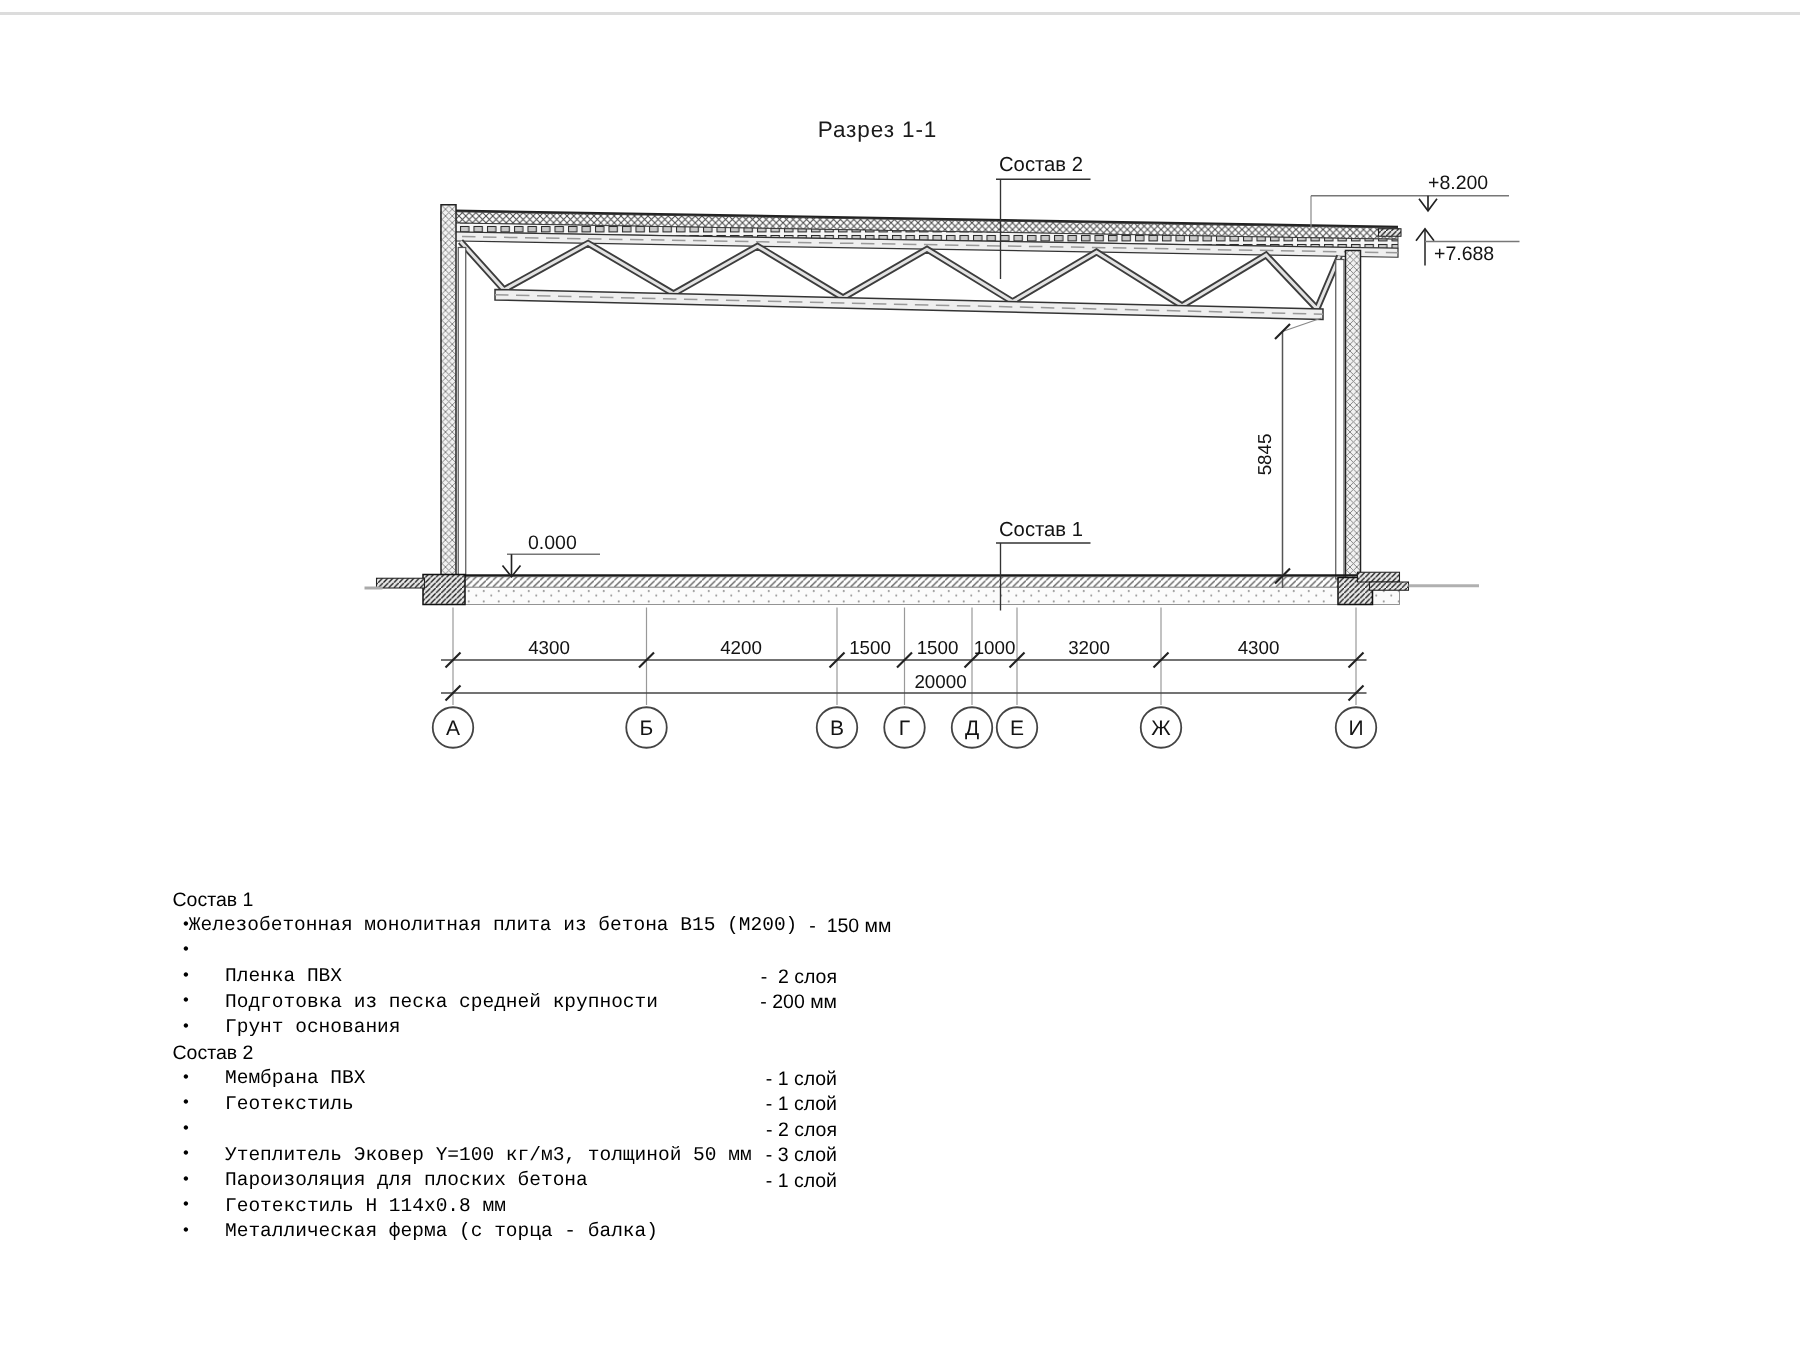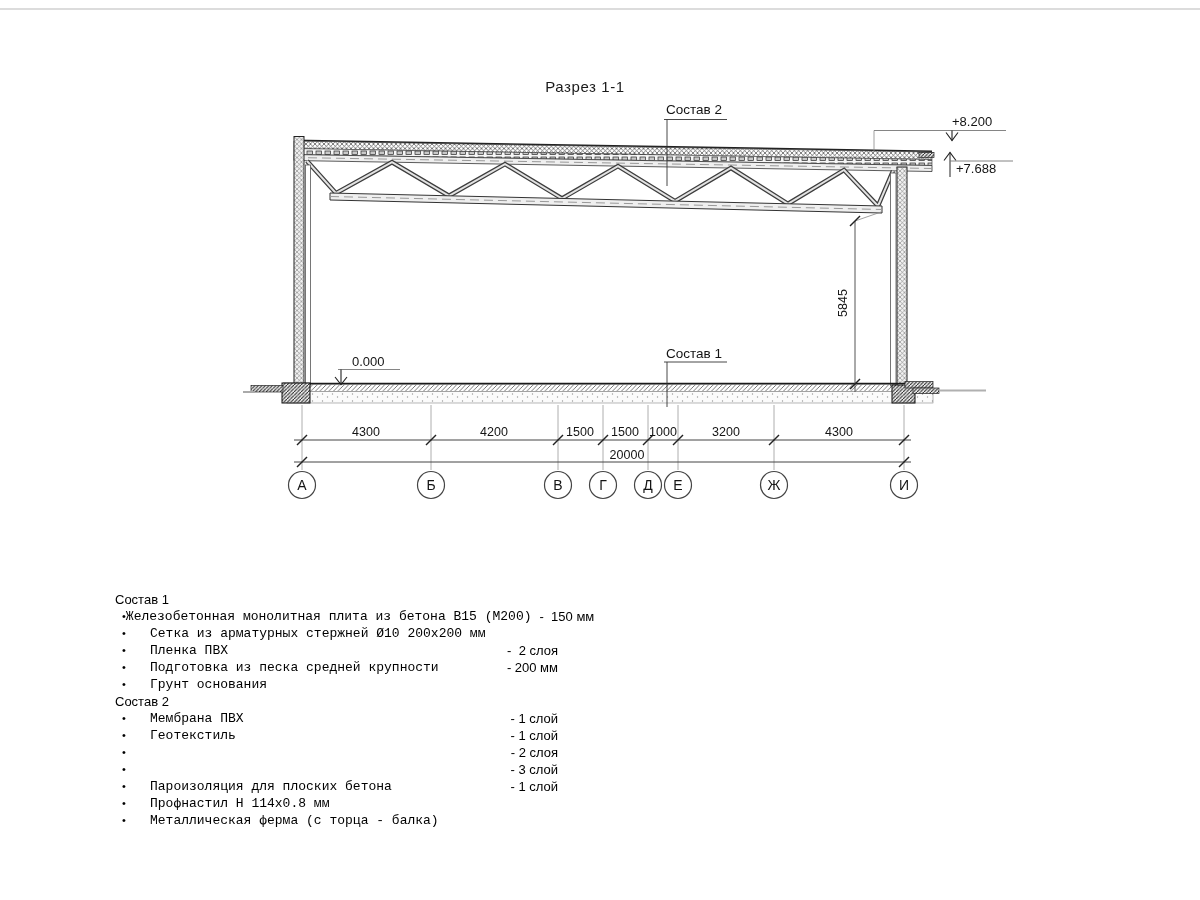--- a/index.html
+++ b/index.html
@@ -193,21 +193,20 @@
   <div class="legend">
     <div class="legend-title">Состав 1</div>
 
     <div class="legend-row">
       <span class="bullet">•</span>
       <span class="item-name">Железобетонная монолитная плита из бетона В15 (М200)</span>
       <span class="item-value">-  150 мм</span>
     </div>
     <div class="legend-row">
       <span class="bullet">•</span>
-      <span class="item-name">Сетка из арматурных стержней Ø10 200x200 мм</span>
       <span class="item-value"></span>
     </div>
     <div class="legend-row">
       <span class="bullet">•</span>
       <span class="item-name">Пленка ПВХ</span>
       <span class="item-value">-  2 слоя</span>
     </div>
     <div class="legend-row">
       <span class="bullet">•</span>
       <span class="item-name">Подготовка из песка средней крупности</span>
@@ -230,30 +229,31 @@
       <span class="bullet">•</span>
       <span class="item-name">Геотекстиль</span>
       <span class="item-value">- 1 слой</span>
     </div>
     <div class="legend-row">
       <span class="bullet">•</span>
       <span class="item-value">- 2 слоя</span>
     </div>
     <div class="legend-row">
       <span class="bullet">•</span>
+      <span class="item-name">Утеплитель Эковер Y=100 кг/м3, толщиной 50 мм</span>
       <span class="item-value">- 3 слой</span>
     </div>
     <div class="legend-row">
       <span class="bullet">•</span>
       <span class="item-name">Пароизоляция для плоских бетона</span>
       <span class="item-value">- 1 слой</span>
     </div>
     <div class="legend-row">
       <span class="bullet">•</span>
-      <span class="item-name">Профнастил Н 114x0.8 мм</span>
+      <span class="item-name">Геотекстиль Н 114x0.8 мм</span>
       <span class="item-value"></span>
     </div>
     <div class="legend-row">
       <span class="bullet">•</span>
       <span class="item-name">Металлическая ферма (с торца - балка)</span>
       <span class="item-value"></span>
     </div>
   </div>
 </div>
 

